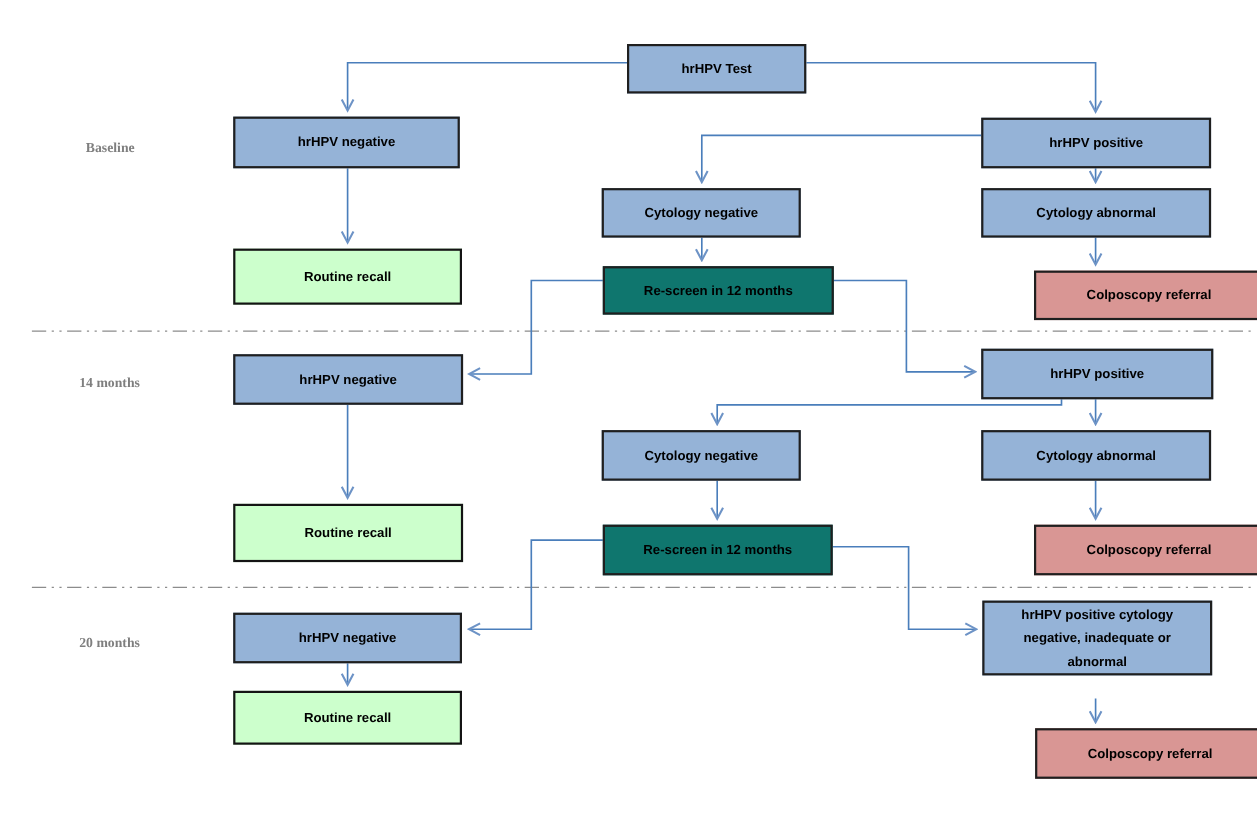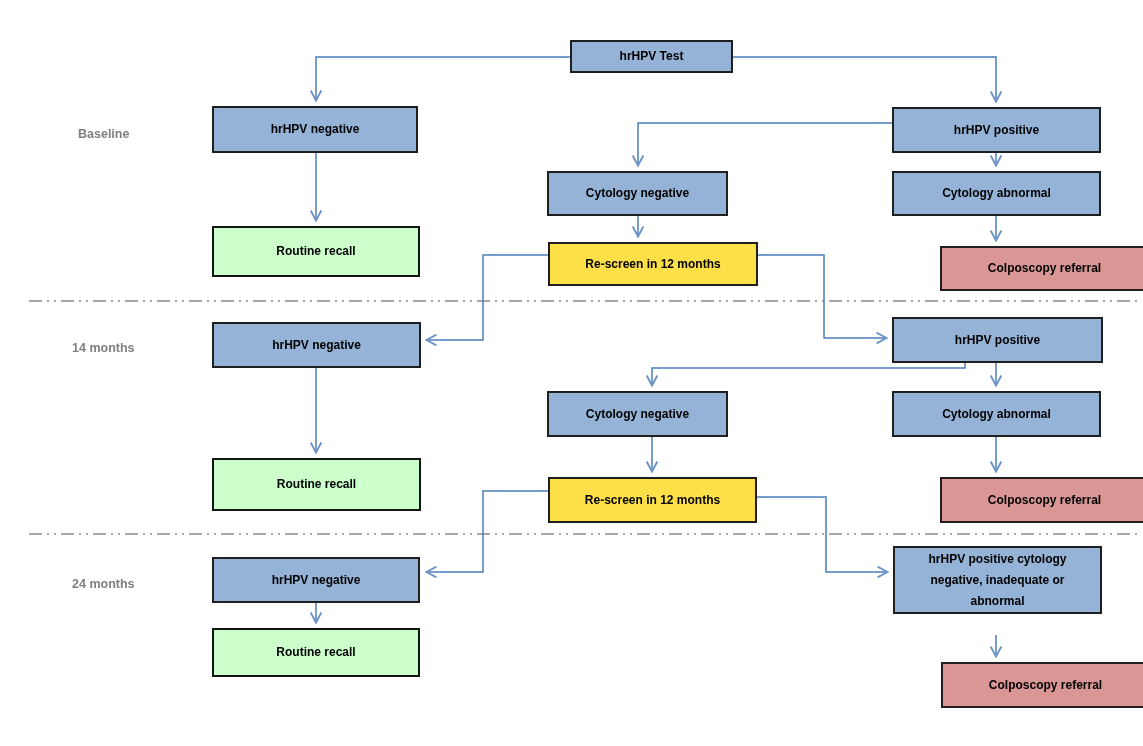--- a/index.html
+++ b/index.html
@@ -15,30 +15,31 @@
     position:absolute;
     box-sizing:border-box;
     border:2px solid #1f1f1f;
     display:flex;align-items:center;justify-content:center;
     text-align:center;
     font-size:12px;font-weight:bold;color:#000;
     line-height:21px;
     padding:2px 8px;
   }
   .node.blue{background:#95b3d7;}
-  .node.peach{background:#fde047;}
+  .node.peach{background:#0f766e;}
   .node.red{background:#d99694;border-width:2px;margin-left:48px;}
   .node.green{
     background:#ccffcc;border:2px solid #141414;
     font-size:12px;font-weight:700;line-height:19px;
   }
   .row-label{
     position:absolute;
     font-size:12.5px;font-weight:bold;color:#7f7f7f;
     white-space:nowrap;
+    font-family:Liberation Serif, serif;
   }
 </style>
 </head>
 <body>
 
 <div id="flowchart">
 
   <svg id="connector-layer" viewBox="0 0 1143 746" xmlns="http://www.w3.org/2000/svg">
     <defs>
       <marker id="arrow" viewBox="0 0 11 11" refX="9" refY="5.5" markerWidth="13" markerHeight="13" markerUnits="userSpaceOnUse" orient="auto">
@@ -66,23 +67,23 @@
       <polyline points="652,437 652,471" marker-end="url(#arrow)"></polyline>
       <polyline points="548,491 483,491 483,572 427,572" marker-end="url(#arrow)"></polyline>
       <polyline points="757,497 826,497 826,572 887,572" marker-end="url(#arrow)"></polyline>
       <polyline points="316,603 316,622" marker-end="url(#arrow)"></polyline>
       <polyline points="996,635 996,656" marker-end="url(#arrow)"></polyline>
     </g>
   </svg>
 
   <div class="row-label" style="left:78px;top:127px;">Baseline</div>
   <div class="row-label" style="left:72px;top:341px;">14 months</div>
-  <div class="row-label" style="left:72px;top:577px;">24 months</div>
+  <div class="row-label" style="left:72px;top:577px;">20 months</div>
 
-  <div class="node blue" style="left:570px;top:40px;width:163px;height:33px;">hrHPV Test</div>
+  <div class="node blue" style="left:570px;top:40px;width:163px;height:45px;">hrHPV Test</div>
 
   <div class="node blue" style="left:212px;top:106px;width:206px;height:47px;">hrHPV negative</div>
   <div class="node green" style="left:212px;top:226px;width:208px;height:51px;">Routine recall</div>
   <div class="node blue" style="left:547px;top:171px;width:181px;height:45px;">Cytology negative</div>
   <div class="node peach" style="left:548px;top:242px;width:210px;height:44px;">Re-screen in 12 months</div>
   <div class="node blue" style="left:892px;top:107px;width:209px;height:46px;">hrHPV positive</div>
   <div class="node blue" style="left:892px;top:171px;width:209px;height:45px;">Cytology abnormal</div>
   <div class="node red" style="left:892px;top:246px;width:209px;height:45px;">Colposcopy referral</div>
 
   <div class="node blue" style="left:212px;top:322px;width:209px;height:46px;">hrHPV negative</div>

